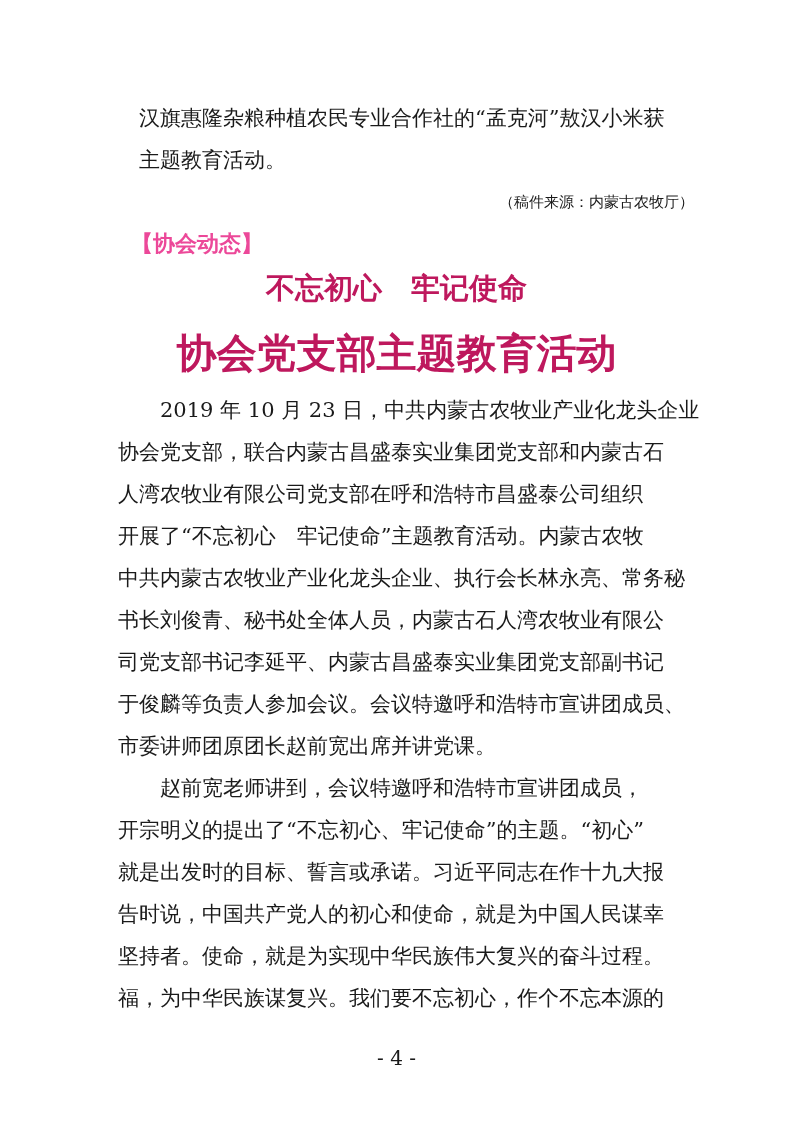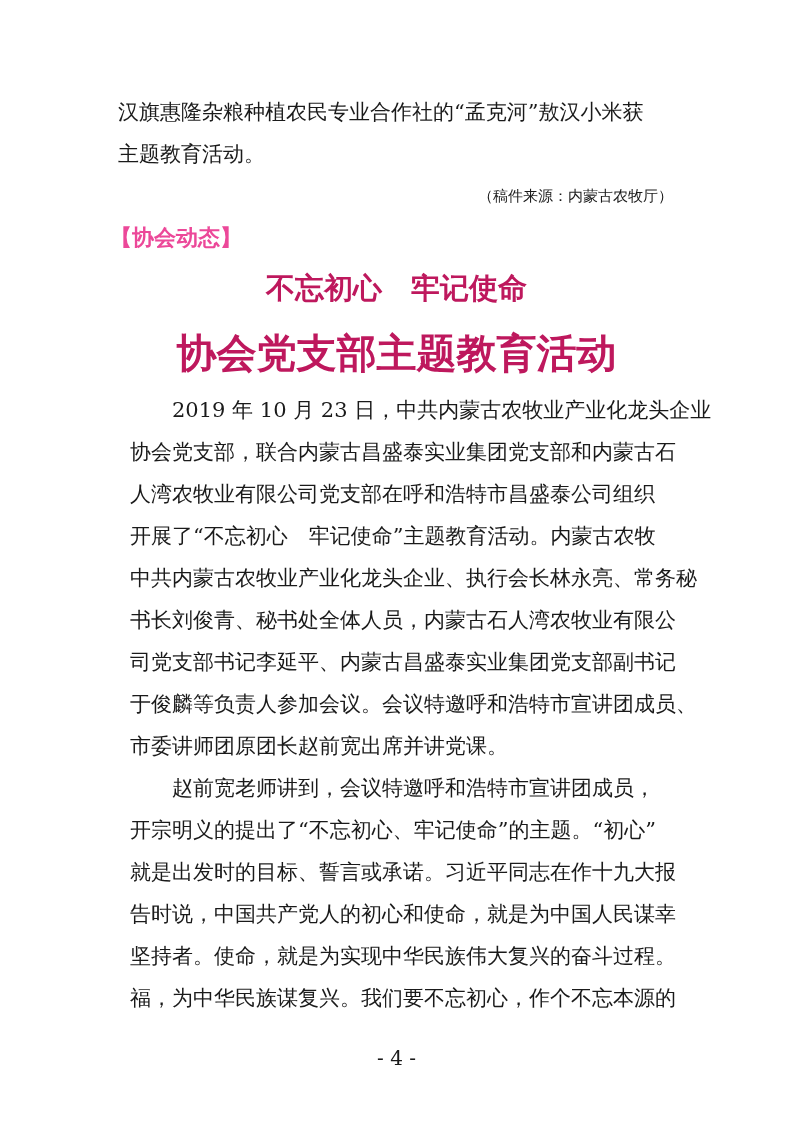--- a/index.html
+++ b/index.html
@@ -14,21 +14,21 @@
     background: #ffffff;
     color: #1a1a1a;
     font-family: "DejaVu Serif", "Liberation Serif", serif;
     overflow: hidden;
   }
   .content-col {
     position: absolute;
     left: 118px;
     width: 555px;
   }
-  .upper-block { top: 91px; }
+  .upper-block { top: 97px; margin-left: 21px; }
   .line {
     height: 42px;
     line-height: 42px;
     font-size: 21px;
     white-space: nowrap;
   }
   .source-line {
     height: 42px;
     line-height: 42px;
     font-size: 15px;
@@ -48,21 +48,21 @@
     left: 0;
     width: 793px;
     text-align: center;
     font-weight: bold;
     color: #be185d;
     font-family: "DejaVu Serif", "Liberation Serif", serif;
     white-space: nowrap;
   }
   .title-1 { top: 268px; font-size: 29px; line-height: 40px; }
   .title-2 { top: 333px; font-size: 40px; line-height: 40px; }
-  .body-block { top: 389px; margin-left: 12px; }
+  .body-block { top: 389px; }
   .paragraph .line:first-child { text-indent: 42px; }
   .page-number {
     position: absolute;
     top: 1044px;
     left: 0;
     width: 793px;
     text-align: center;
     font-size: 20px;
     line-height: 28px;
     color: #1a1a1a;

